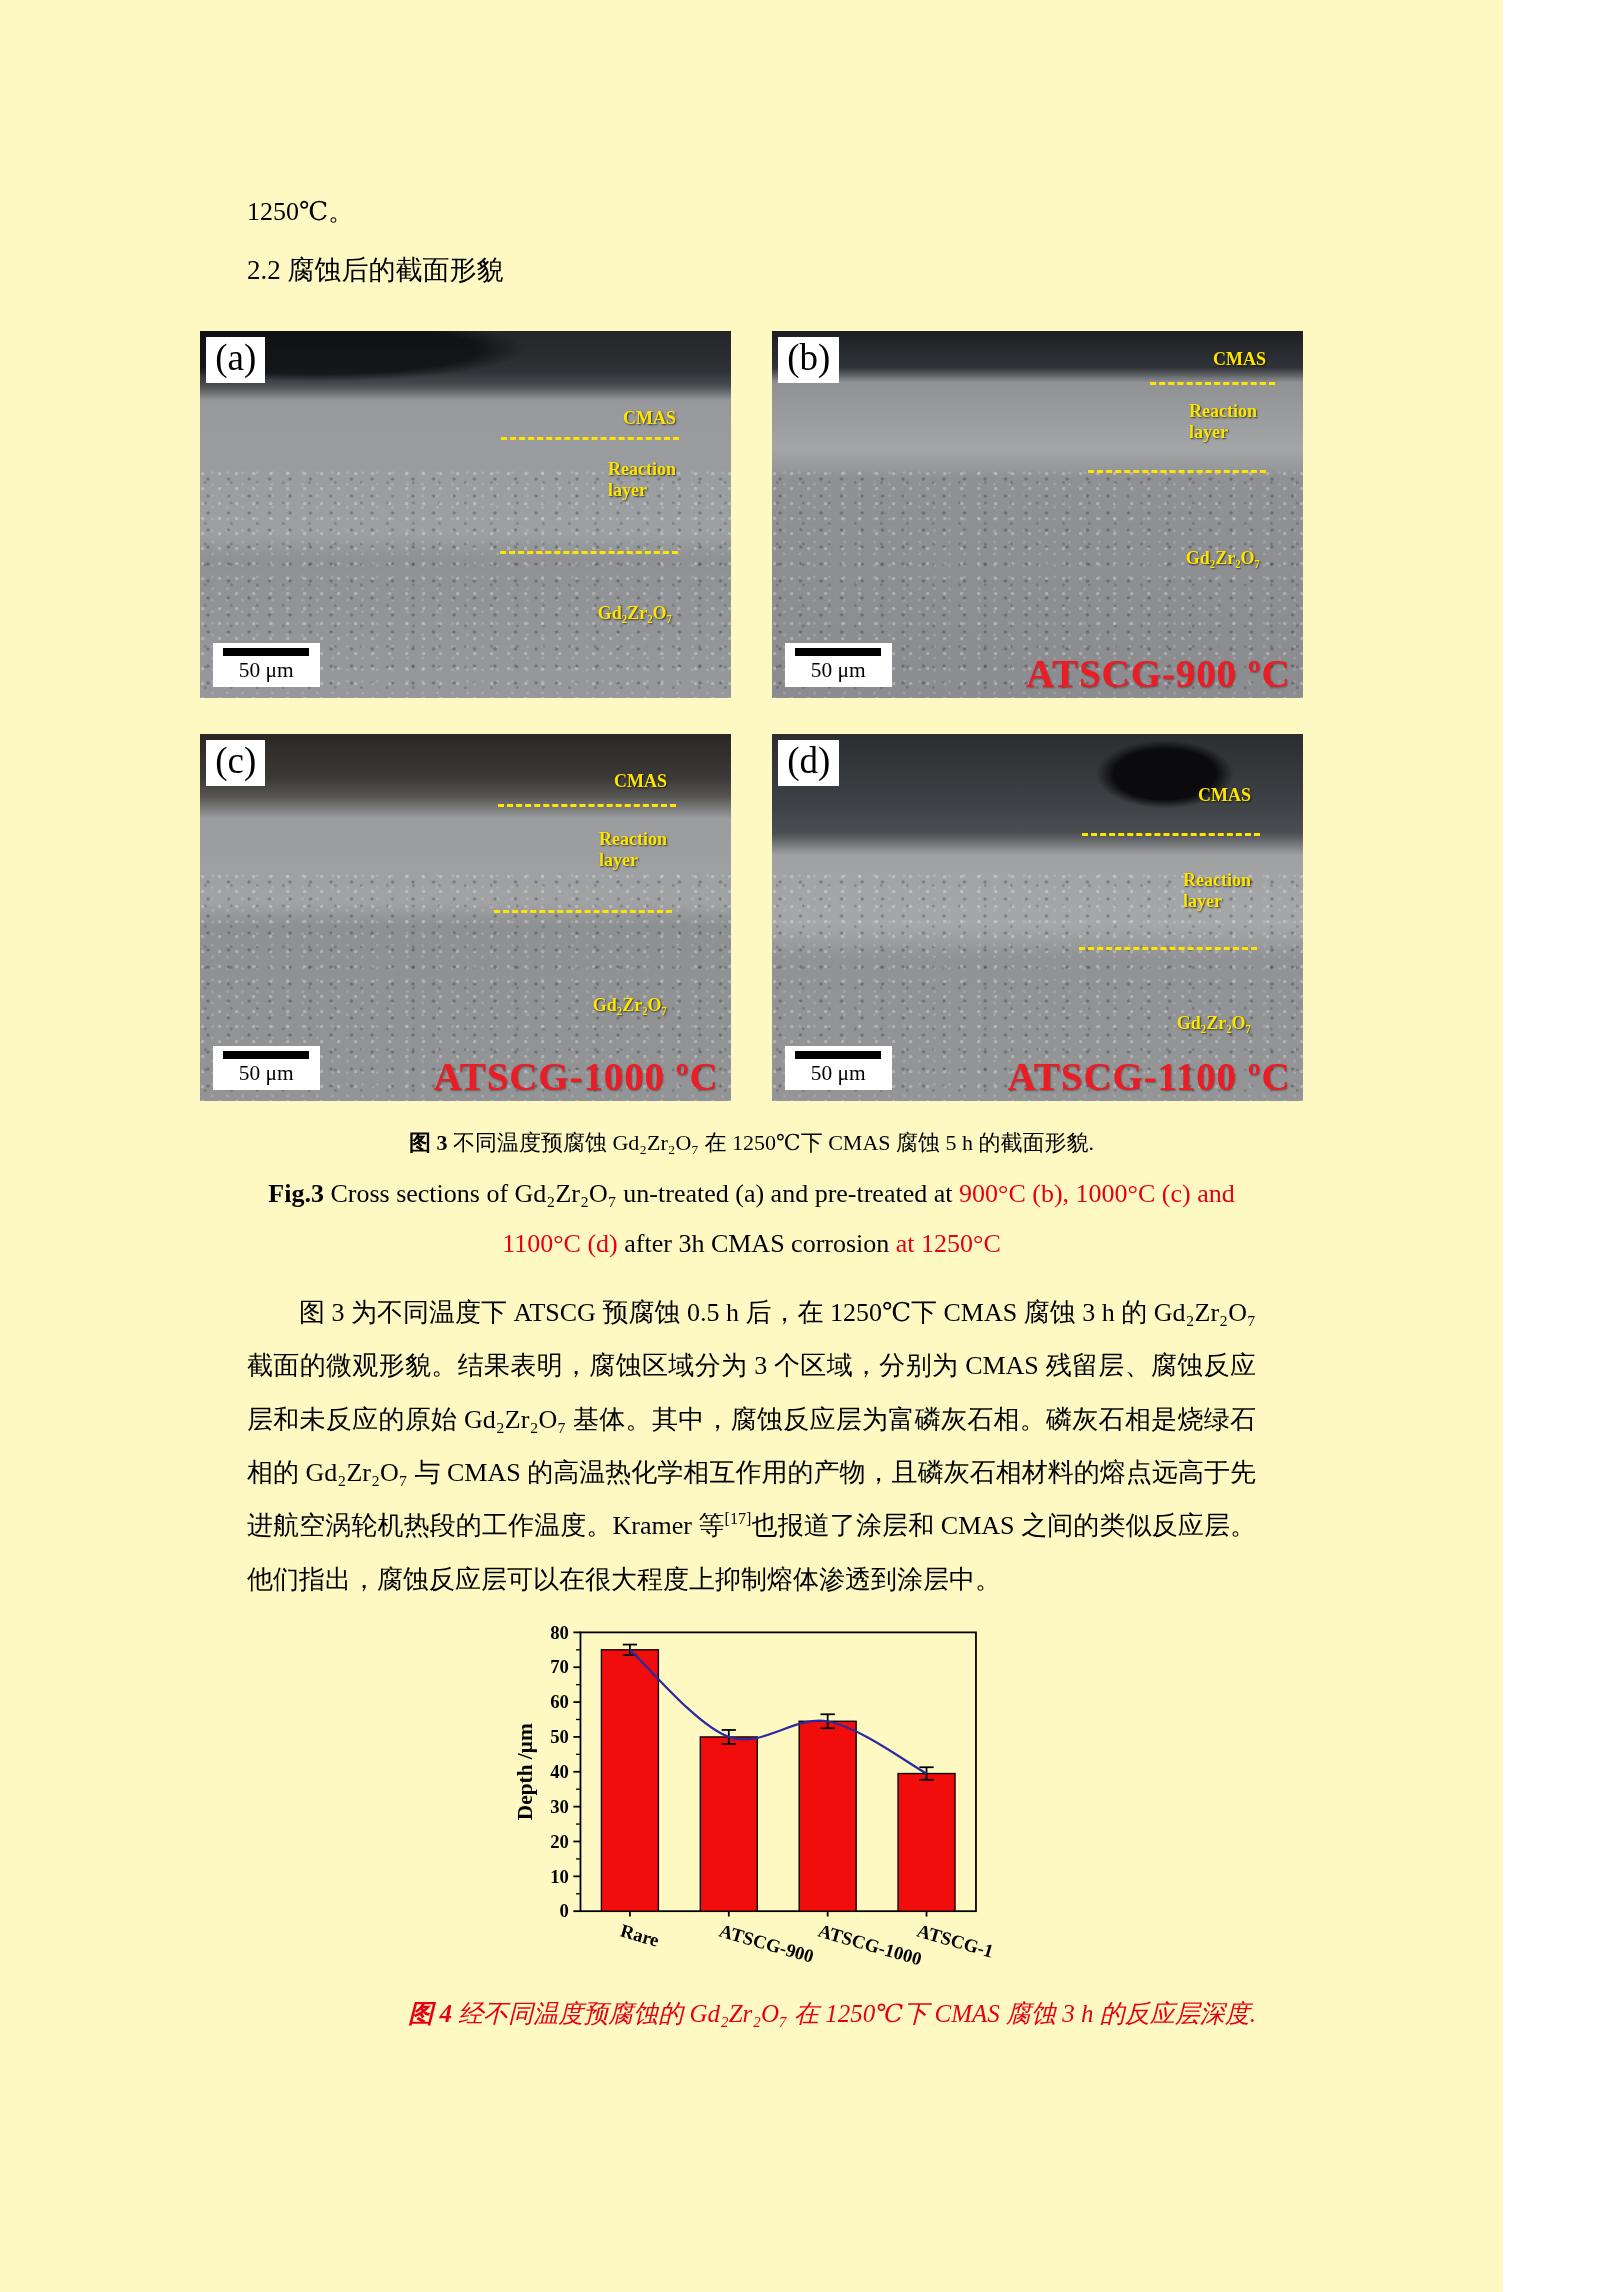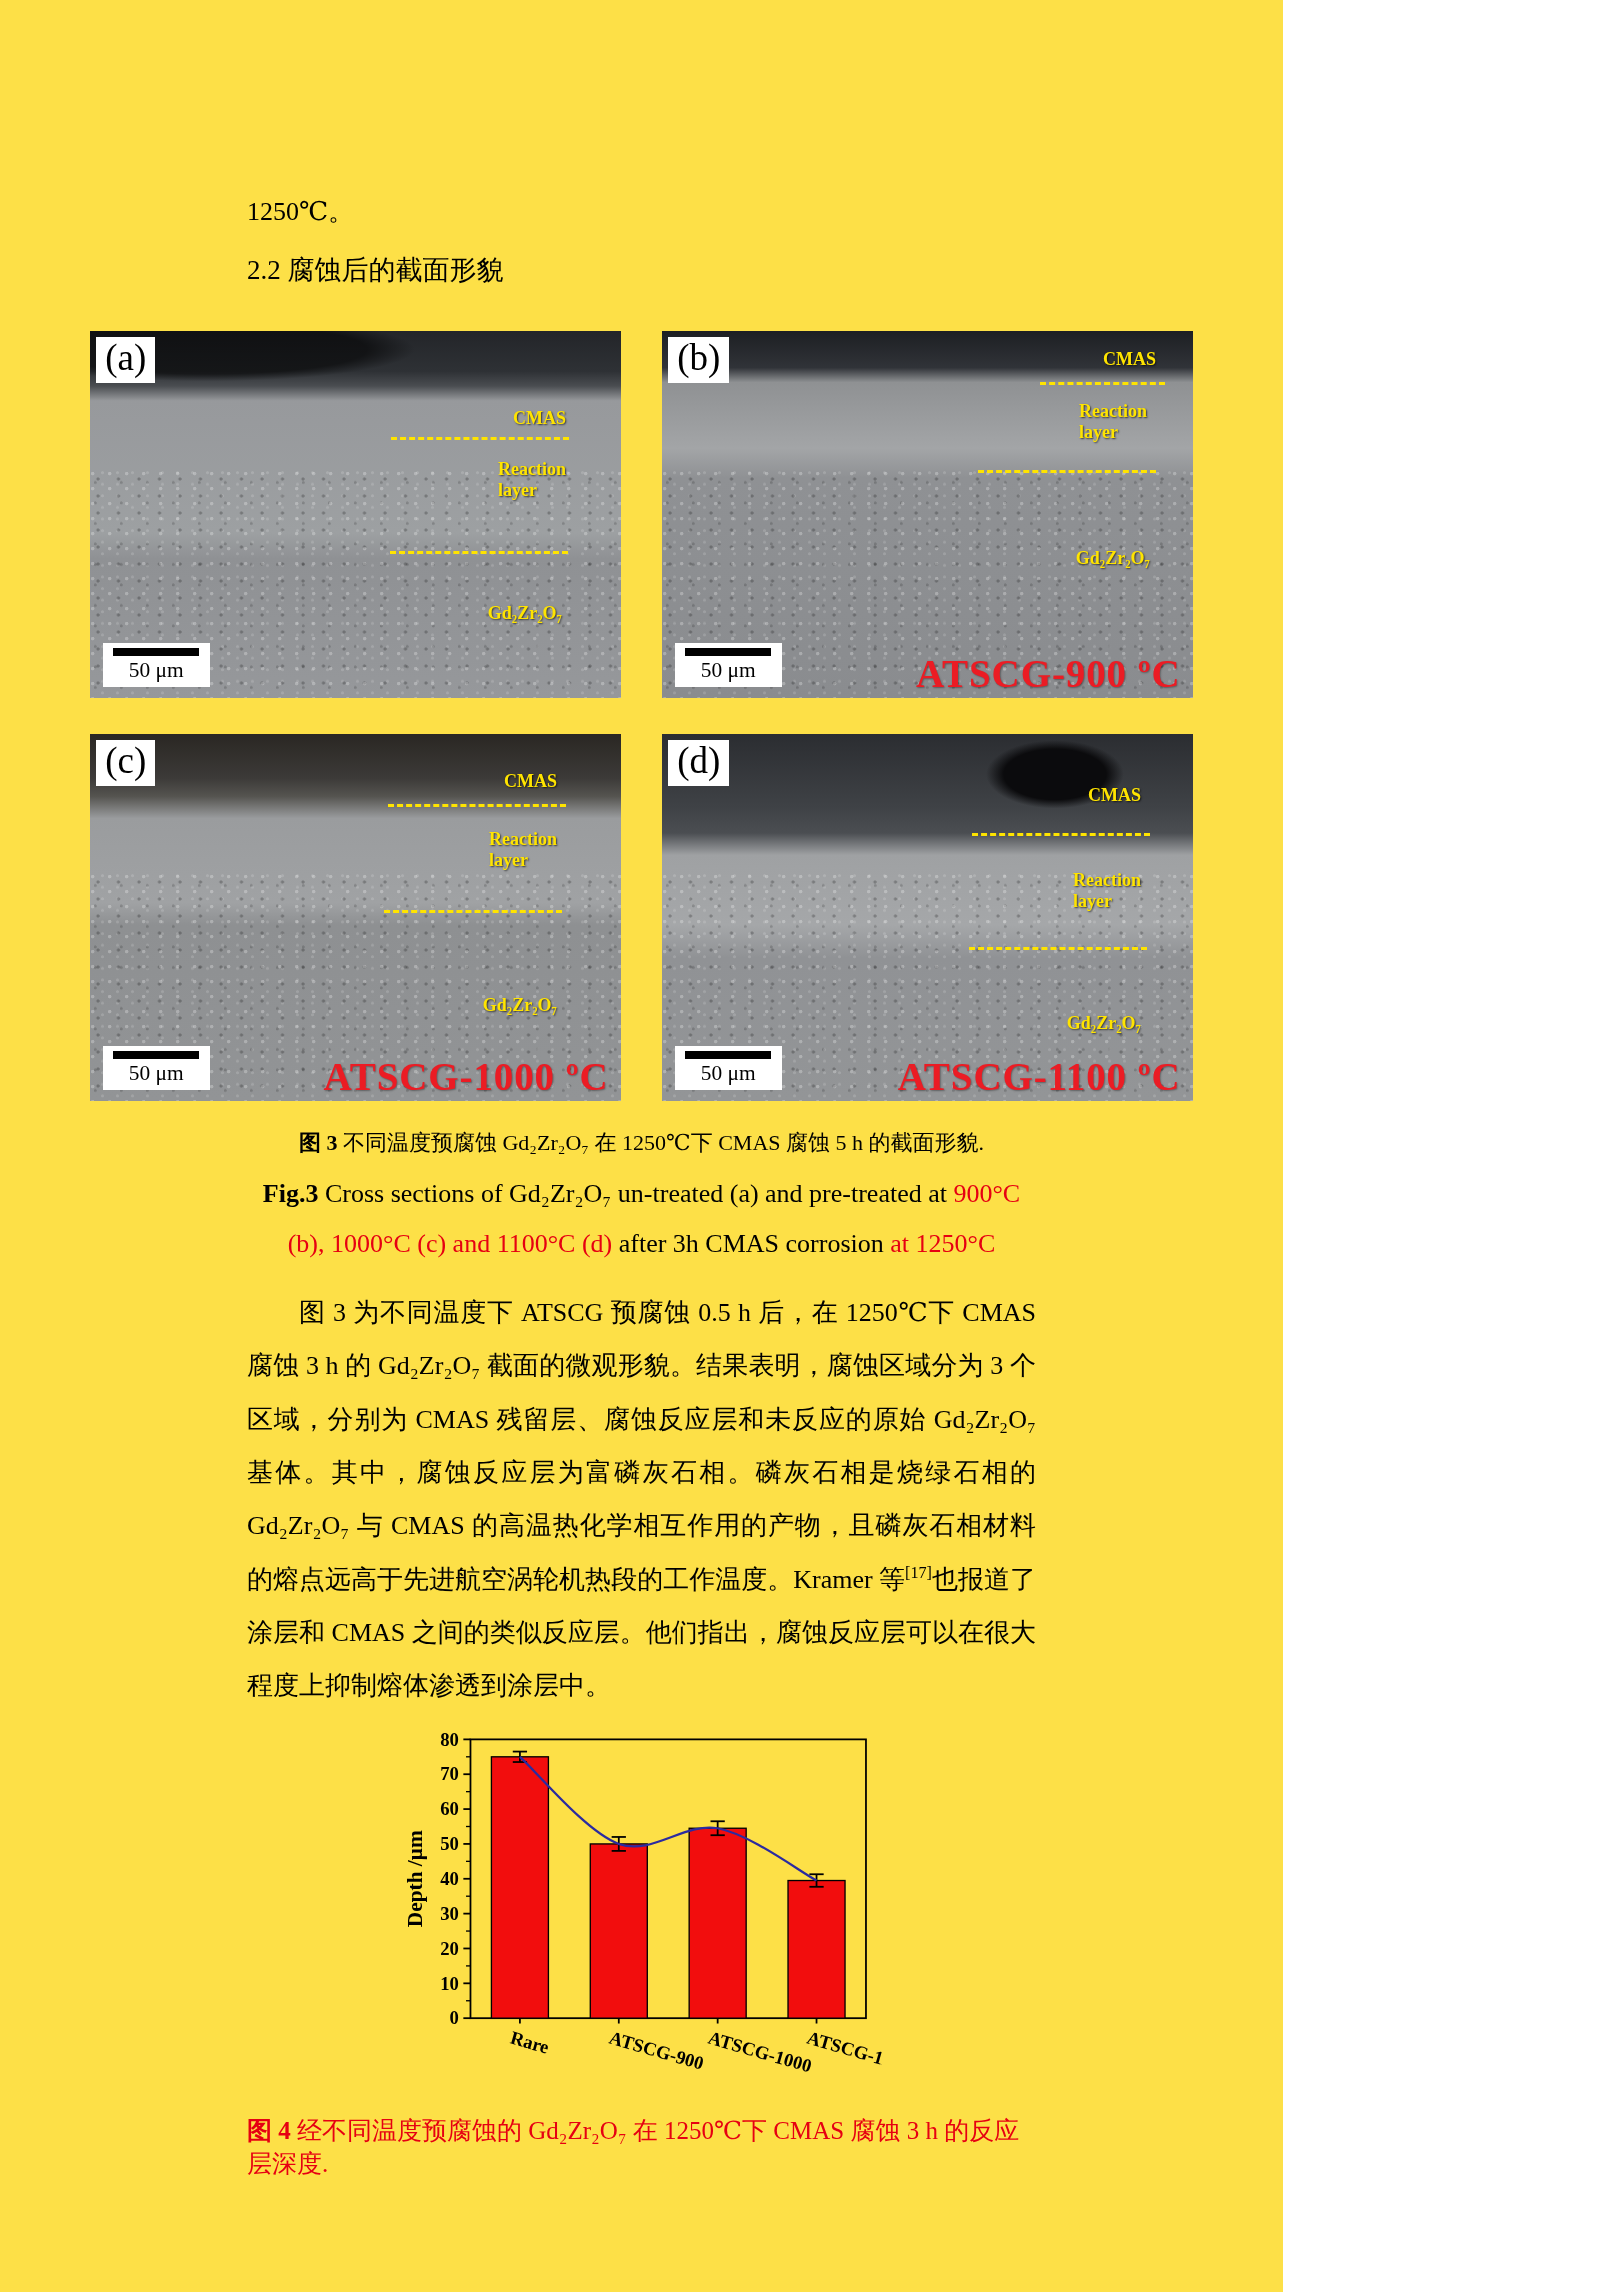--- a/index.html
+++ b/index.html
@@ -1,20 +1,20 @@
 <!DOCTYPE html>
 <html style="--label_yellow: #ffe400; --sample_red: #eb1c24; --caption_red: #e60012; --bar_red: #f20d0d; --curve_blue: #2b2ba0;font-size:14.3px"><head>
 <meta charset="utf-8">
 <style>
   html, body { margin: 0; padding: 0; background: #ffffff; }
   .page {
     position: relative;
-    width: 1283px;
+    width: 1503px;
     min-height: 2293px;
-    background: #fde047;
+    background: #fef9c3;
     box-sizing: border-box;
     padding: 194px 247px 36px 247px;
     font-family: "Liberation Serif", "DejaVu Serif", serif;
     color: #000;
   }
   .top-text { font-size: 26px; margin: 0; }
   .section-heading { font-size: 27px; font-weight: normal; margin: 23px 0 0 0; }
 
   
   .panel-grid {
@@ -123,22 +123,22 @@
     margin: 16px 0 0 0;
     font-size: 26px; line-height: 2.05;
     text-align: justify; text-indent: 2em;
   }
   .body-paragraph sup { font-size: 0.62em; }
 
   
   .chart-wrap { margin: 12.5px auto 0 auto; width: 481px; text-align: center; }
 
   .caption4-cn {
-    margin: 24px auto 0 auto; text-align: left;
-    font-size: 25px; color: var(--caption_red, #e60012);
+    margin: 14px auto 0 auto; text-align: right;
+    font-size: 25px; color: var(--caption_red, #e60012); font-style: italic;
   }
   .caption4-en {
     margin: 18px auto 0 auto; text-align: center;
     font-size: 26px; color: var(--caption_red, #e60012);
   }
 </style>
 </head>
 <body>
 
 <div class="page">

